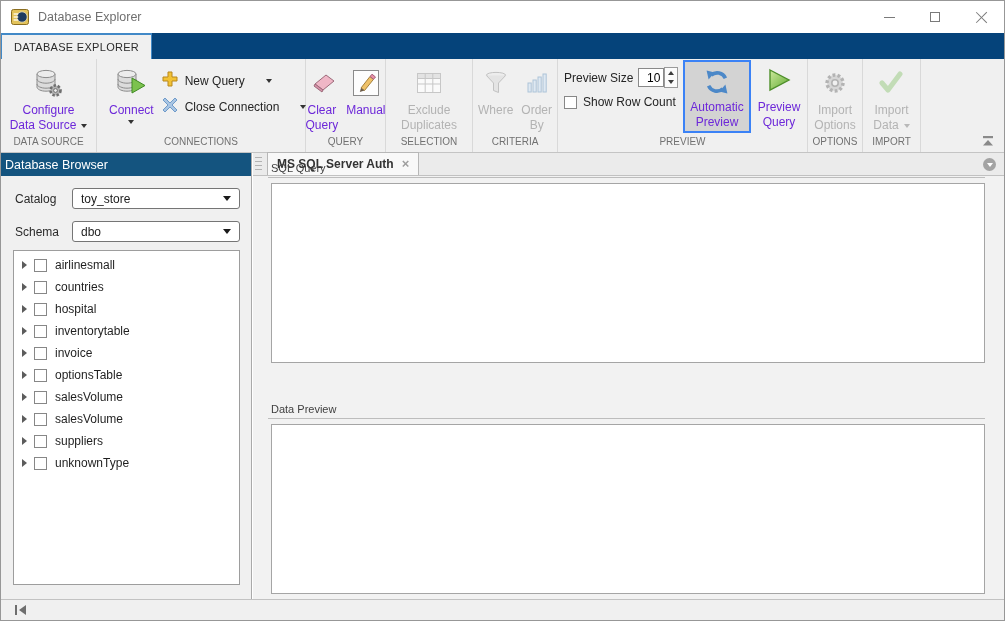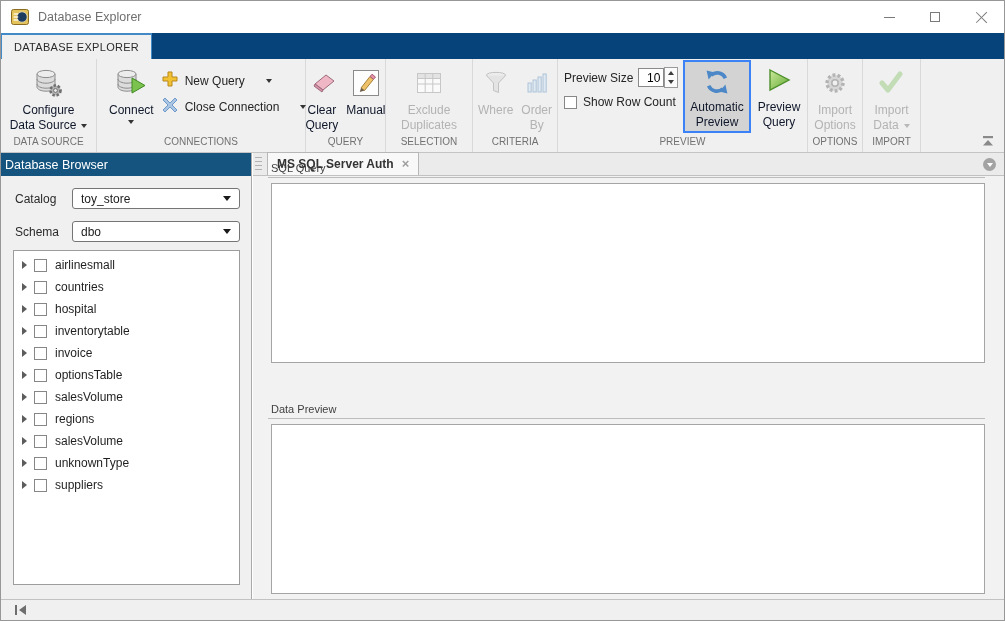--- a/index.html
+++ b/index.html
@@ -25,21 +25,21 @@
     border-top:2px solid #4189c7; border-left:1px solid #4189c7; border-right:1px solid #4189c7;
     display:flex; align-items:center; font-size:11px; color:#2b2b2b; letter-spacing:.3px; }
 
   
   .toolbar { position:absolute; top:58px; left:0; right:0; height:94px; background:#f0f0f0; border-bottom:1px solid #c4c4c4; display:flex; }
   .tb-sec { border-right:1px solid #d9d9d9; display:flex; flex-direction:column; flex:0 0 auto; }
   .tb-body { flex:1; display:flex; justify-content:center; padding-top:3px; }
   .tb-label { height:17px; font-size:10px; color:#717171; text-align:center; line-height:13px; white-space:nowrap; }
   .vbtn { display:flex; flex-direction:column; align-items:center; padding:1px 4px; }
   .vbtn .ic { height:40px; display:flex; align-items:center; justify-content:center; }
-  .vbtn .t { font-size:12px; line-height:15px; text-align:center; white-space:nowrap; color:#0f172a; display:flex; align-items:center; justify-content:center; }
+  .vbtn .t { font-size:12px; line-height:15px; text-align:center; white-space:nowrap; color:#6d28d9; display:flex; align-items:center; justify-content:center; }
   .vbtn.disabled .t { color:#b3b3b3; }
   .caret { display:inline-block; width:0; height:0; border-left:3.5px solid transparent; border-right:3.5px solid transparent; border-top:4px solid #333; margin-left:5px; }
   .caret.dis { border-top-color:#b8b8b8; }
   .caret.solo { margin:2px 0 0 0; }
   .hcol { display:flex; flex-direction:column; justify-content:flex-start; padding-top:7px; gap:3px; }
   .hbtn { display:flex; align-items:center; height:23px; gap:7px; font-size:12px; color:#252525; padding:0 4px; white-space:nowrap; }
   .pressed { background:#d3d3d3; border:2px solid #3b82f6; height:73px; margin-top:1px; }
   
   .pv-col { display:flex; flex-direction:column; padding:8px 0 0 6px; width:125px; flex:0 0 auto; }
   .pv-row1 { display:flex; align-items:center; height:21px; }
@@ -396,36 +396,31 @@
           <span class="tl">optionsTable</span>
       </div>
       <div class="tree-row">
         <span class="expander"></span>
           <span class="cb"></span>
           <span class="tl">salesVolume</span>
       </div>
       <div class="tree-row">
         <span class="expander"></span>
           <span class="cb"></span>
-          <span class="tl">regions</span>
-      </div>
-      <div class="tree-row">
-        <span class="expander"></span>
-          <span class="cb"></span>
           <span class="tl">salesVolume</span>
       </div>
       <div class="tree-row">
         <span class="expander"></span>
           <span class="cb"></span>
+          <span class="tl">suppliers</span>
+      </div>
+      <div class="tree-row">
+        <span class="expander"></span>
+          <span class="cb"></span>
           <span class="tl">unknownType</span>
-      </div>
-      <div class="tree-row">
-        <span class="expander"></span>
-          <span class="cb"></span>
-          <span class="tl">suppliers</span>
       </div>
     </div>
   </div>
 
   <div class="doc">
     <div class="doc-tabs">
       <div class="grip"></div>
       <div class="doc-tab">
         <span>MS SQL Server Auth</span>
         <span class="tab-close">×</span>

